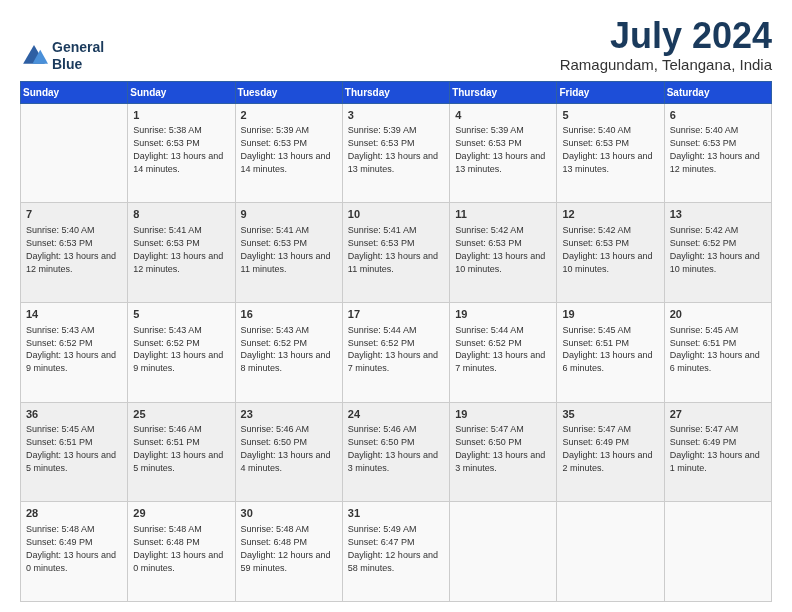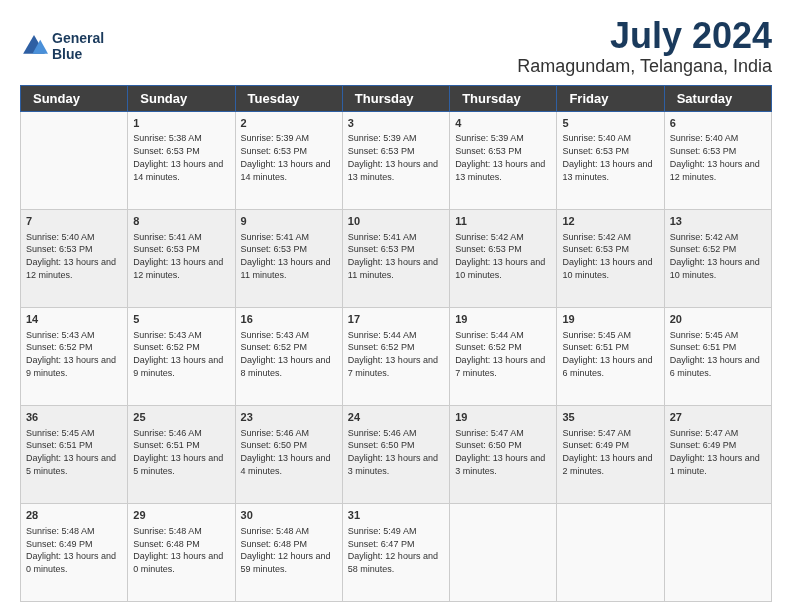--- a/index.html
+++ b/index.html
@@ -13,21 +13,21 @@
     .page {
       width: 792px;
       height: 612px;
       padding: 16px 20px 10px 20px;
       display: flex;
       flex-direction: column;
     }
     .header {
       display: flex;
       justify-content: space-between;
-      align-items: center;
+      align-items: flex-end;
       margin-bottom: 8px;
     }
     .logo {
       display: flex;
       align-items: center;
       gap: 4px;
     }
     .logo-text {
       font-size: 14px;
       font-weight: bold;
@@ -41,36 +41,36 @@
     .title-block {
       text-align: right;
     }
     .main-title {
       font-size: 36px;
       font-weight: bold;
       color: #1a3a5c;
       line-height: 1.1;
     }
     .subtitle {
-      font-size: 18px;
+      font-size: 15px;
       color: #333;
       font-weight: normal;
     }
     .calendar-table {
       width: 100%;
       border-collapse: collapse;
       flex: 1;
       font-size: 9.5px;
     }
     .calendar-table thead tr th {
-      background-color: #404040;
+      background-color: #1d4ed8;
       color: white;
       text-align: left;
-      padding: 5px 12px;
-      font-size: 13px;
+      padding: 5px 2px;
+      font-size: 10px;
       font-weight: bold;
       border: 1px solid #2e5fa3;
     }
     .calendar-table tbody tr td {
       border: 1px solid #ccc;
       vertical-align: top;
       padding: 4px 5px;
       width: calc(100% / 7);
       height: 82px;
       color: #333;

